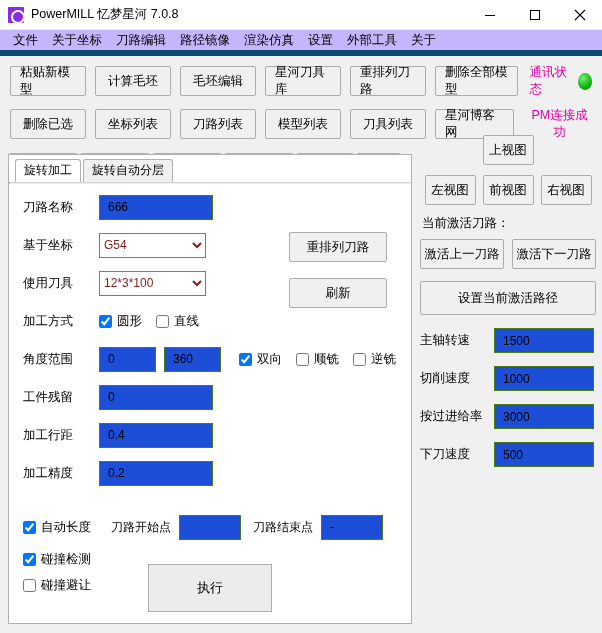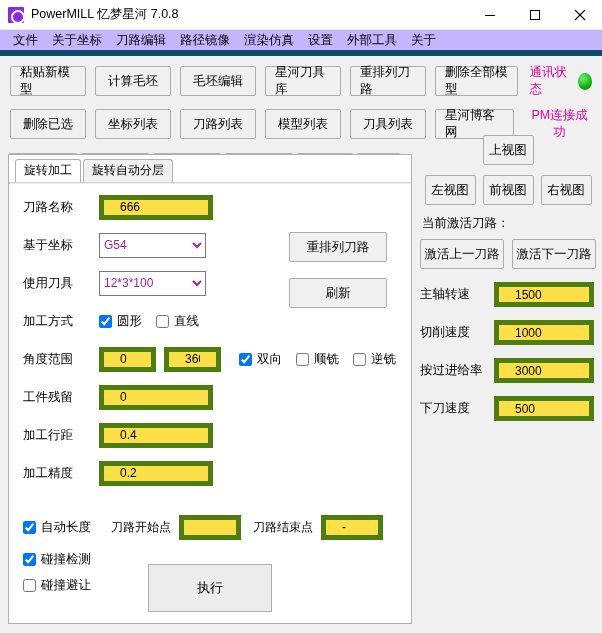--- a/index.html
+++ b/index.html
@@ -85,29 +85,29 @@
     border-radius: 3px 3px 0 0;
   }
   .tab-s.active { background: #ffffff; }
   .sub-sep { border-top: 1px solid #d4d4d4; margin: 0; }
 
   .form { position: relative; padding: 10px 0 0 0; }
   .row { display: flex; align-items: center; height: 26px; margin-bottom: 12px; padding-left: 14px; }
   .lbl { width: 76px; font-size: 12.5px; color: #000; }
   input[type=text] {
     font-family: "Liberation Sans", sans-serif; font-size: 12px;
-    border: 5px solid #4d7c0f; background: #fde047; height: 25px;
-    padding: 2px 16px; outline: none; color: #000;
+    border: 1px solid #4d7c0f; background: #1d4ed8; height: 25px;
+    padding: 2px 8px; outline: none; color: #000;
   }
   .in-wide { width: 114px; }
   .in-small { width: 57px; }
   select {
     font-family: "Liberation Sans", sans-serif; font-size: 12px;
     height: 25px; width: 107px; border: 1px solid #7a7a7a;
-    background: #fff; color: #a21caf;
+    background: #fff; color: #7f1d1d;
   }
   .cb { display: inline-flex; align-items: center; margin-right: 14px; font-size: 12.5px; }
   .cb input { width: 13px; height: 13px; margin: 0 5px 0 0; }
 
   .btn-flat {
     background: #f0f0f0; border: 1px solid #adadad; border-radius: 2px;
     font-size: 12.5px; display: inline-flex; align-items: center; justify-content: center;
   }
 
   
@@ -325,20 +325,21 @@
     <div class="r-btn view-btn">右视图</div>
   </div>
 
   <div class="r-label">当前激活刀路：</div>
 
   <div class="act-row">
     <div class="r-btn act-btn">激活上一刀路</div>
     <div class="r-btn act-btn">激活下一刀路</div>
   </div>
 
+  <div class="r-btn set-btn">设置当前激活路径</div>
 
   <div class="spd-row">
     <div class="spd-lbl">主轴转速</div>
     <input type="text" class="spd-in" value="1500" style="">
   </div>
   <div class="spd-row">
     <div class="spd-lbl">切削速度</div>
     <input type="text" class="spd-in" value="1000" style="">
   </div>
   <div class="spd-row">

